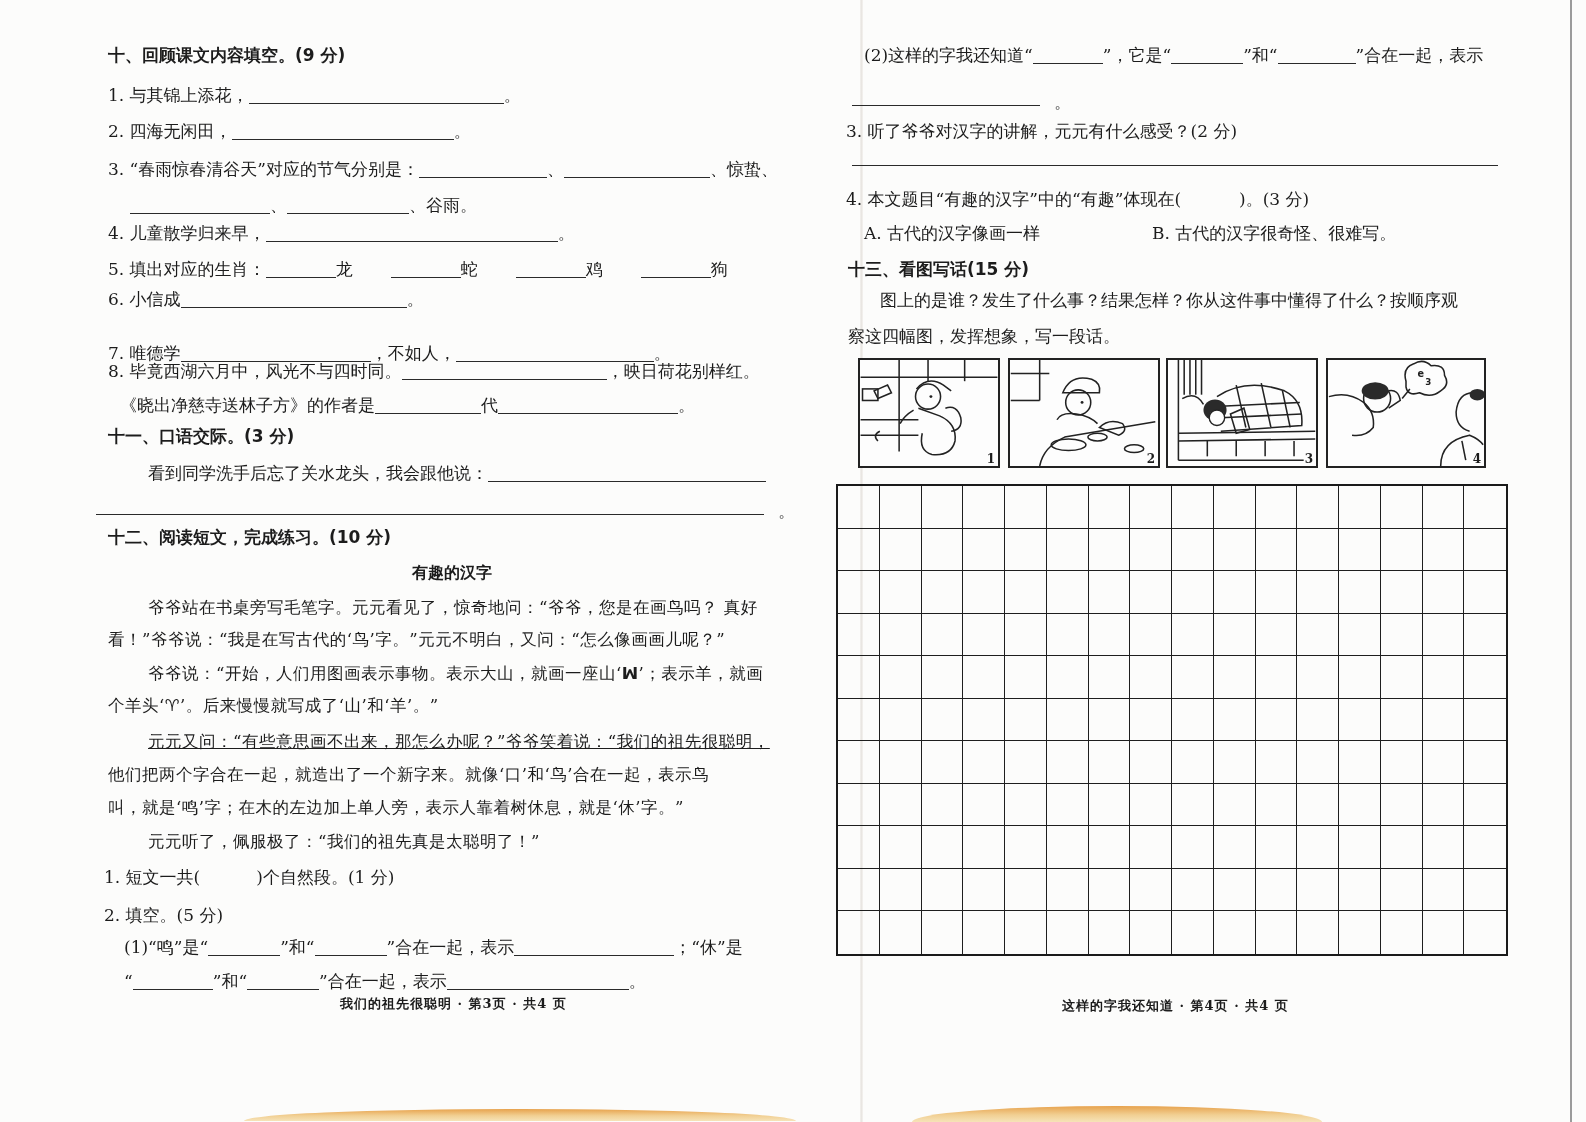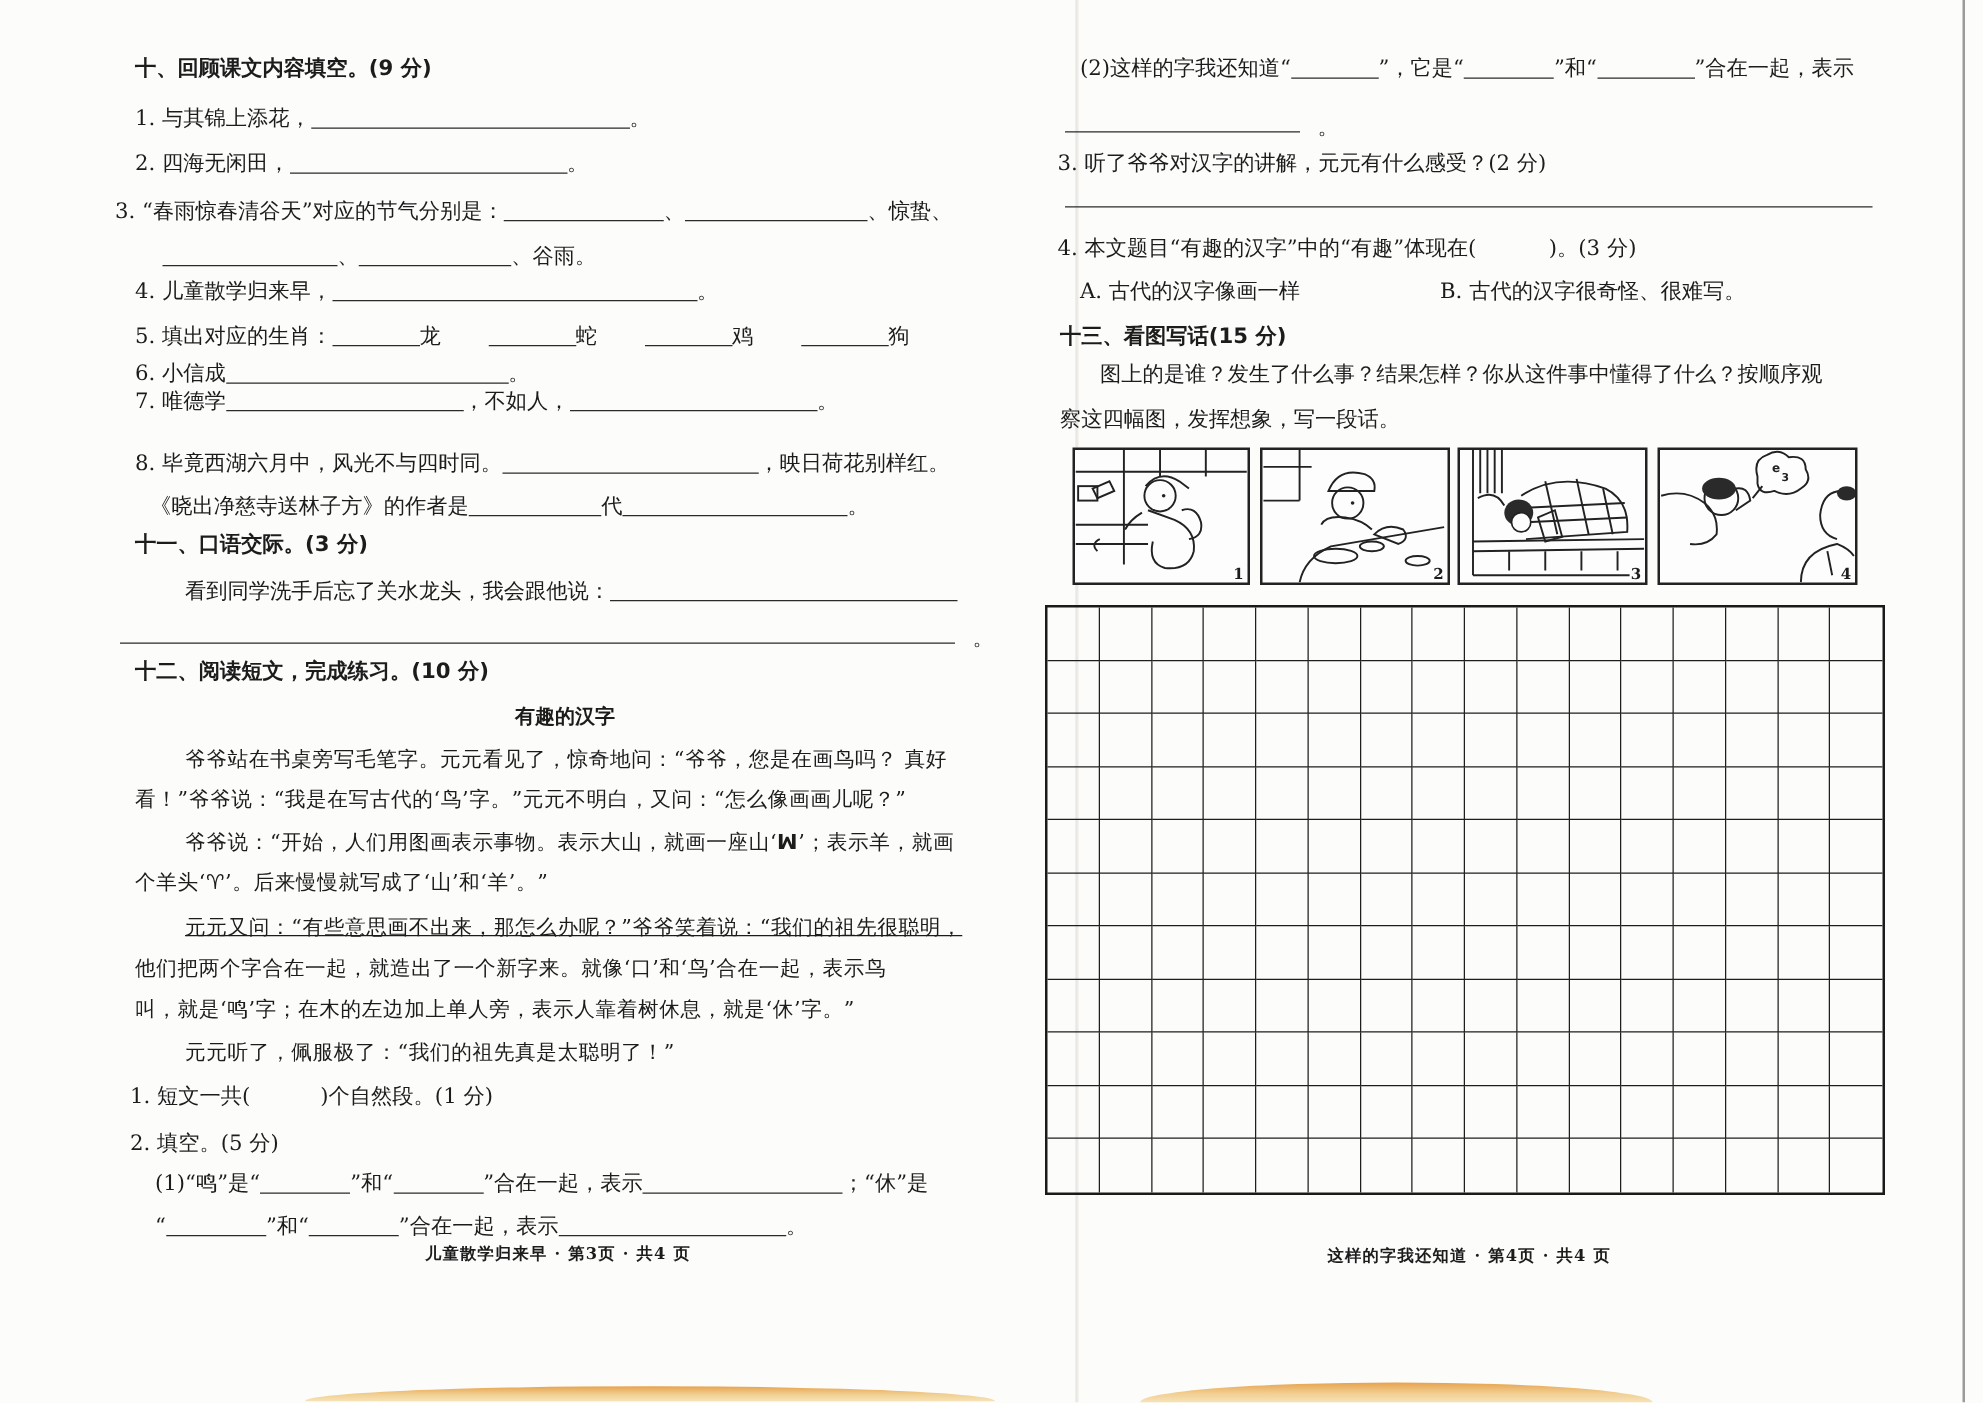--- a/index.html
+++ b/index.html
@@ -48,40 +48,40 @@
 <div class="line h" style="left:96px;top:44px;">十、回顾课文内容填空。(9 分)</div>
 
 <div class="line" style="left:96px;top:84px;">
   <span>1. 与其锦上添花，</span><span class="blank" style="width:255px"></span><span>。</span>
 </div>
 
 <div class="line" style="left:96px;top:120px;text-align:right;">
   <span>2. 四海无闲田，</span><span class="blank" style="width:222px"></span><span>。</span>
 </div>
 
-<div class="line" style="left:80px;top:158px;">
+<div class="line" style="left:96px;top:158px;">
   <span>3. “春雨惊春清谷天”对应的节气分别是：</span><span class="blank" style="width:128px"></span><span>、</span><span class="blank" style="width:146px"></span><span>、惊蛰、</span>
 </div>
 <div class="line" style="left:118px;top:194px;">
   <span class="blank" style="width:140px"></span><span>、</span><span class="blank" style="width:122px"></span><span>、谷雨。</span>
 </div>
 
 <div class="line" style="left:96px;top:222px;">
   <span>4. 儿童散学归来早，</span><span class="blank" style="width:292px"></span><span>。</span>
 </div>
 
 <div class="line" style="left:96px;top:258px;">
   <span>5. 填出对应的生肖：</span><span class="blank" style="width:70px"></span><span>龙</span><span style="display:inline-block;width:38px"></span><span class="blank" style="width:70px"></span><span>蛇</span><span style="display:inline-block;width:38px"></span><span class="blank" style="width:70px"></span><span>鸡</span><span style="display:inline-block;width:38px"></span><span class="blank" style="width:70px"></span><span>狗</span>
 </div>
 
 <div class="line" style="left:96px;top:288px;">
   <span>6. 小信成</span><span class="blank" style="width:226px"></span><span>。</span>
 </div>
 
-<div class="line" style="left:96px;top:310px;">
+<div class="line" style="left:96px;top:342px;">
   <span>7. 唯德学</span><span class="blank" style="width:190px"></span><span>，不如人，</span><span class="blank" style="width:198px"></span><span>。</span>
 </div>
 
 <div class="line" style="left:96px;top:360px;">
   <span>8. 毕竟西湖六月中，风光不与四时同。</span><span class="blank" style="width:205px"></span><span>，映日荷花别样红。</span>
 </div>
 <div class="line" style="left:108px;top:394px;">
   <span>《晓出净慈寺送林子方》的作者是</span><span class="blank" style="width:106px"></span><span>代</span><span class="blank" style="width:180px"></span><span>。</span>
 </div>
 
@@ -113,21 +113,21 @@
 <div class="line" style="left:92px;top:866px;">
   <span>1. 短文一共(</span><span style="display:inline-block;width:56px"></span><span>)个自然段。(1 分)</span>
 </div>
 <div class="line" style="left:92px;top:904px;">2. 填空。(5 分)</div>
 <div class="line" style="left:112px;top:936px;">
   <span>(1)“鸣”是“</span><span class="blank" style="width:72px"></span><span>”和“</span><span class="blank" style="width:72px"></span><span>”合在一起，表示</span><span class="blank" style="width:160px"></span><span>；“休”是</span>
 </div>
 <div class="line" style="left:112px;top:970px;">
   <span>“</span><span class="blank" style="width:80px"></span><span>”和“</span><span class="blank" style="width:72px"></span><span>”合在一起，表示</span><span class="blank" style="width:182px"></span><span>。</span>
 </div>
-<div class="line footer" style="left:328px;top:993px;">儿童散学归来早 · 第3页 · 共4  页</div>
+<div class="line footer" style="left:328px;top:993px;">我们的祖先很聪明 · 第3页 · 共4  页</div>
 
 <div class="line" style="left:852px;top:44px;">
   <span>(2)这样的字我还知道“</span><span class="blank" style="width:70px"></span><span>”，它是“</span><span class="blank" style="width:72px"></span><span>”和“</span><span class="blank" style="width:78px"></span><span>”合在一起，表示</span>
 </div>
 <div class="rule" style="left:852px;top:105px;width:188px;"></div>
 <div class="line" style="left:1042px;top:91px;">。</div>
 
 <div class="line" style="left:834px;top:120px;">3. 听了爷爷对汉字的讲解，元元有什么感受？(2 分)</div>
 <div class="rule" style="left:852px;top:165px;width:646px;"></div>
 

